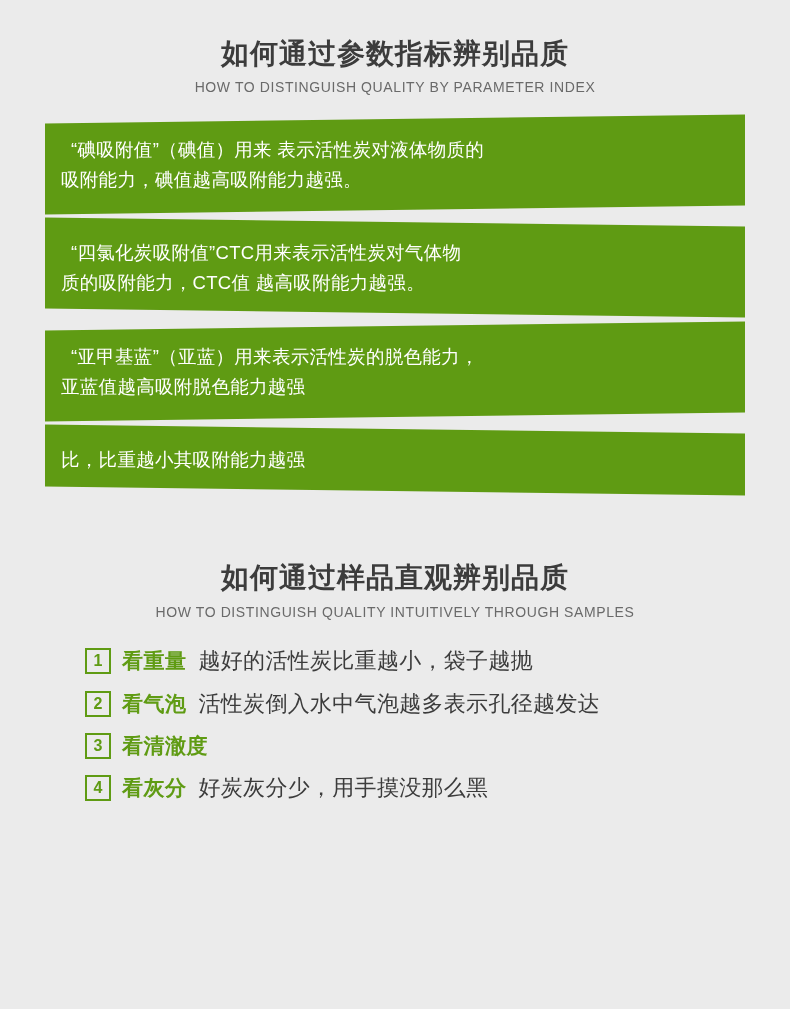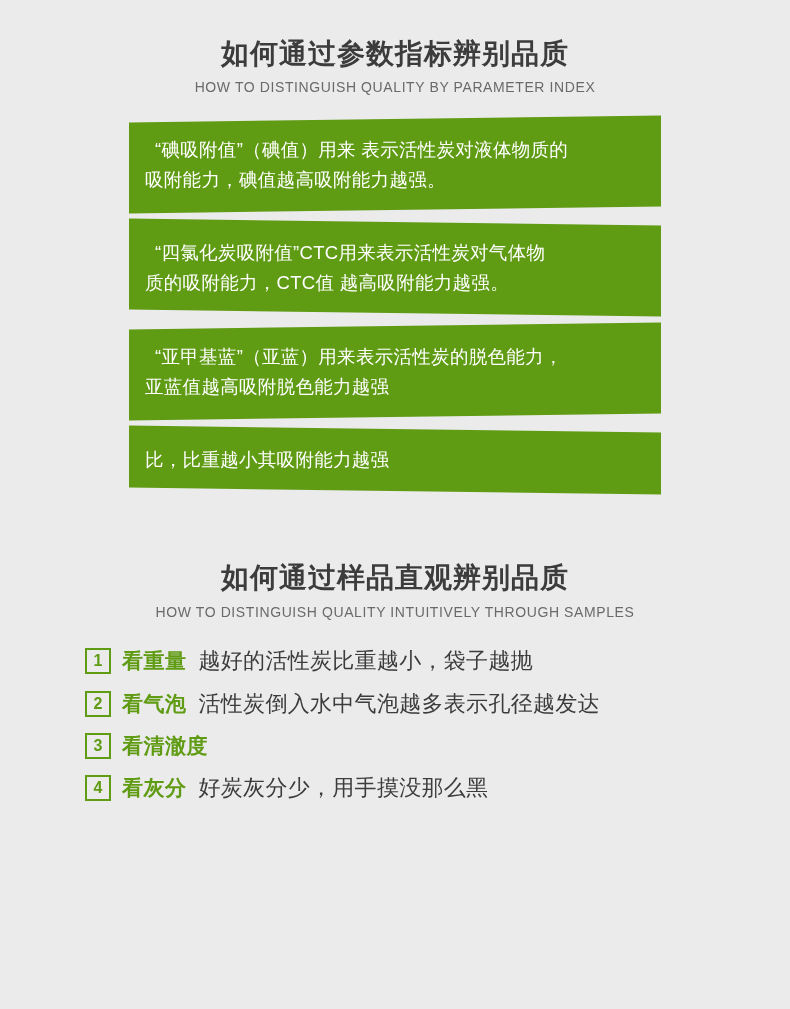--- a/index.html
+++ b/index.html
@@ -41,21 +41,21 @@
     text-align: center;
   }
 
   #sec1 {
     padding-top: 38px;
   }
 
   
   .banners {
     margin: 24px auto 0 auto;
-    width: 532px;
+    width: 700px;
   }
   .banner {
     position: relative;
     background: #5f9b13;
     color: #ffffff;
     margin-bottom: 12px;
     padding: 16px 22px 16px 26px;
     font-size: 18.5px;
     line-height: 1.6;
     letter-spacing: 0.3px;

